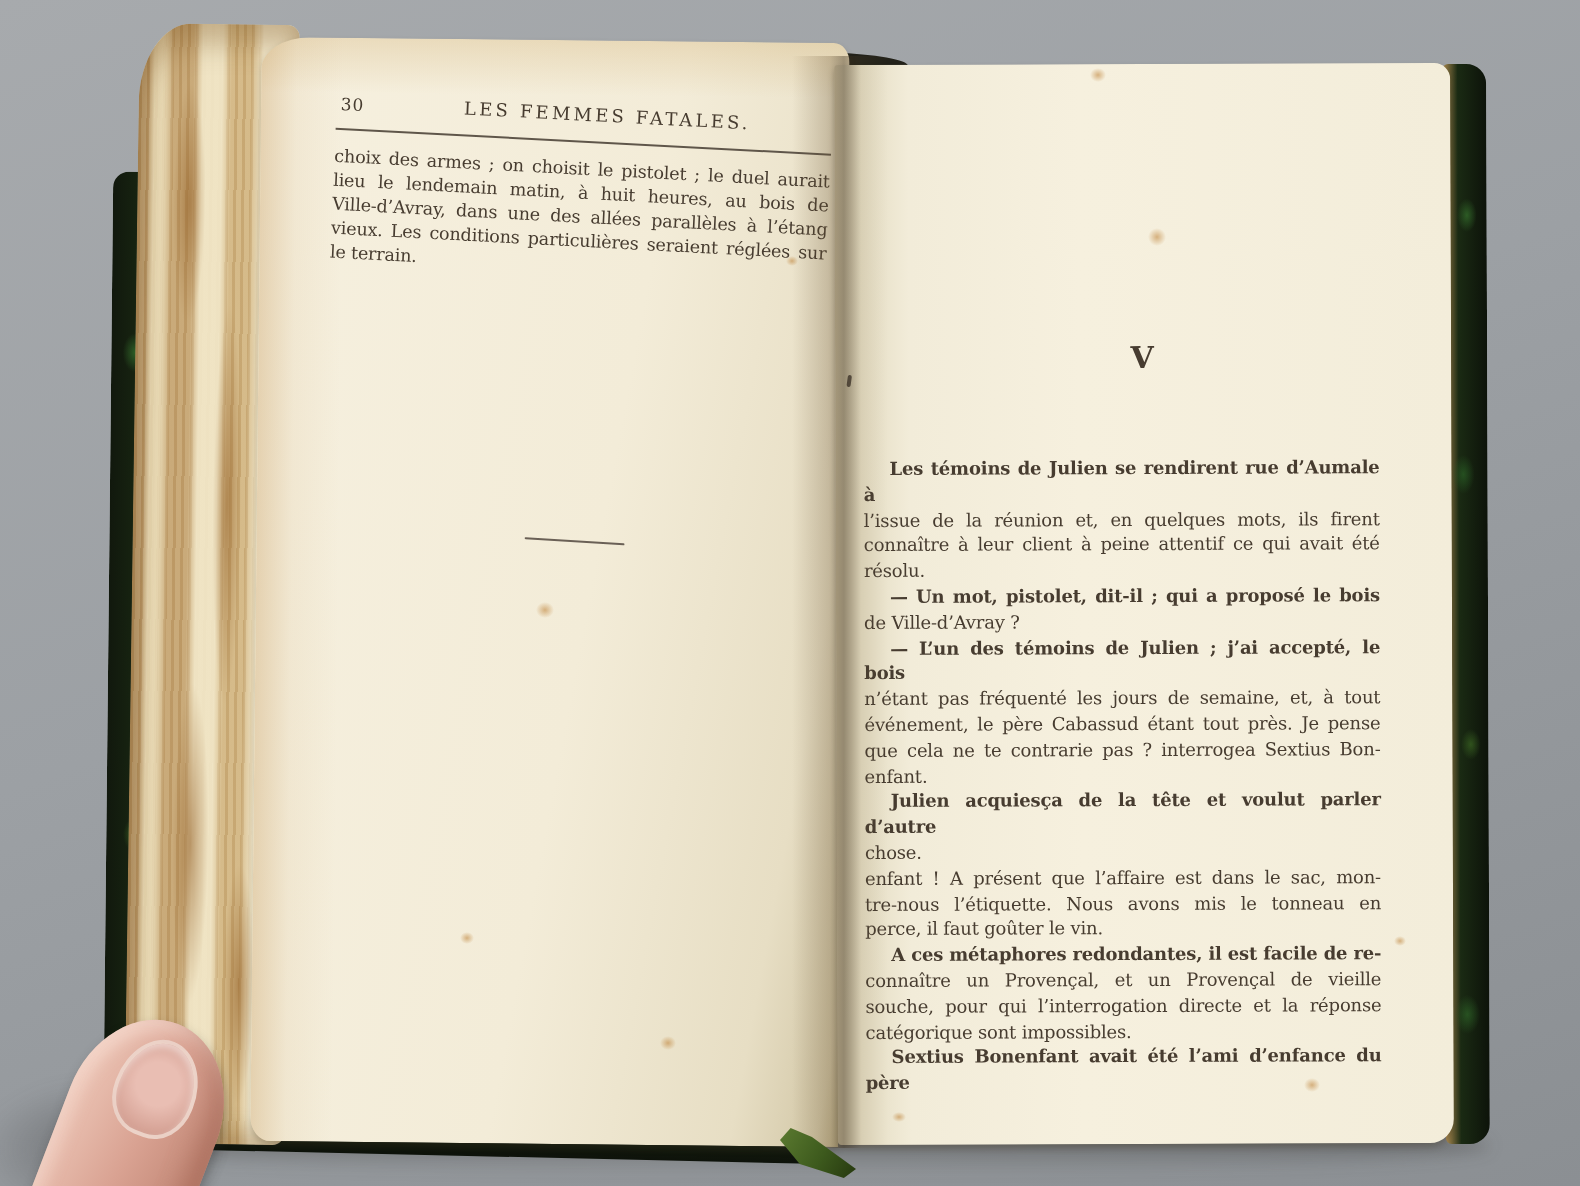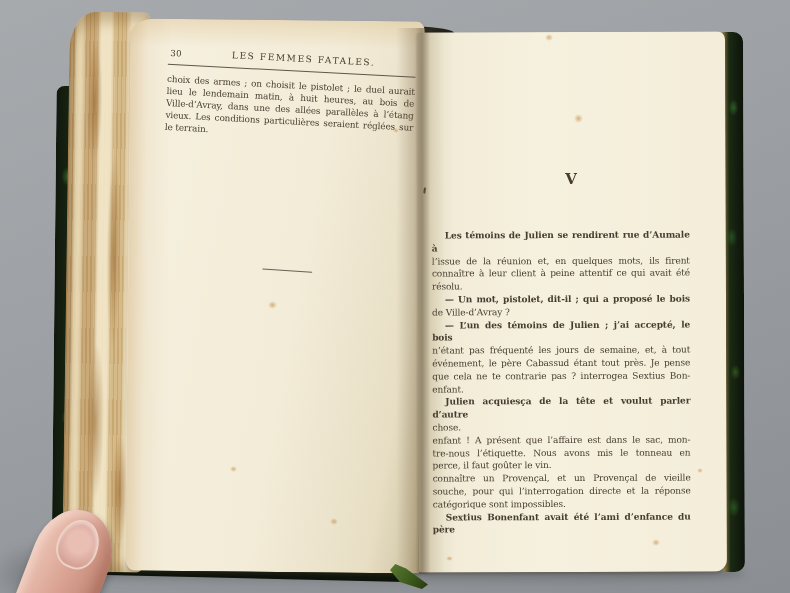--- a/index.html
+++ b/index.html
@@ -166,20 +166,21 @@
           <div class="tline indent">— L’un des témoins de Julien ; j’ai accepté, le bois</div>
           <div class="tline">n’étant pas fréquenté les jours de semaine, et, à tout</div>
           <div class="tline">événement, le père Cabassud étant tout près. Je pense</div>
           <div class="tline">que cela ne te contrarie pas ? interrogea Sextius Bon-</div>
           <div class="tline end">enfant.</div>
           <div class="tline indent">Julien acquiesça de la tête et voulut parler d’autre</div>
           <div class="tline end">chose.</div>
           <div class="tline">enfant ! A présent que l’affaire  est dans le sac, mon-</div>
           <div class="tline">tre-nous l’étiquette. Nous avons mis le tonneau en</div>
           <div class="tline end">perce, il faut goûter le vin.</div>
+          <div class="tline indent">A ces métaphores redondantes, il est facile de re-</div>
           <div class="tline">connaître un Provençal, et un Provençal de vieille</div>
           <div class="tline">souche, pour qui l’interrogation  directe et la réponse</div>
           <div class="tline end">catégorique sont impossibles.</div>
           <div class="tline indent end">Sextius  Bonenfant avait été l’ami d’enfance du père</div>
         </div>
     </div>
     <div class="ink-speck"></div>
   </div>
 
   <div class="stain f1"></div>

